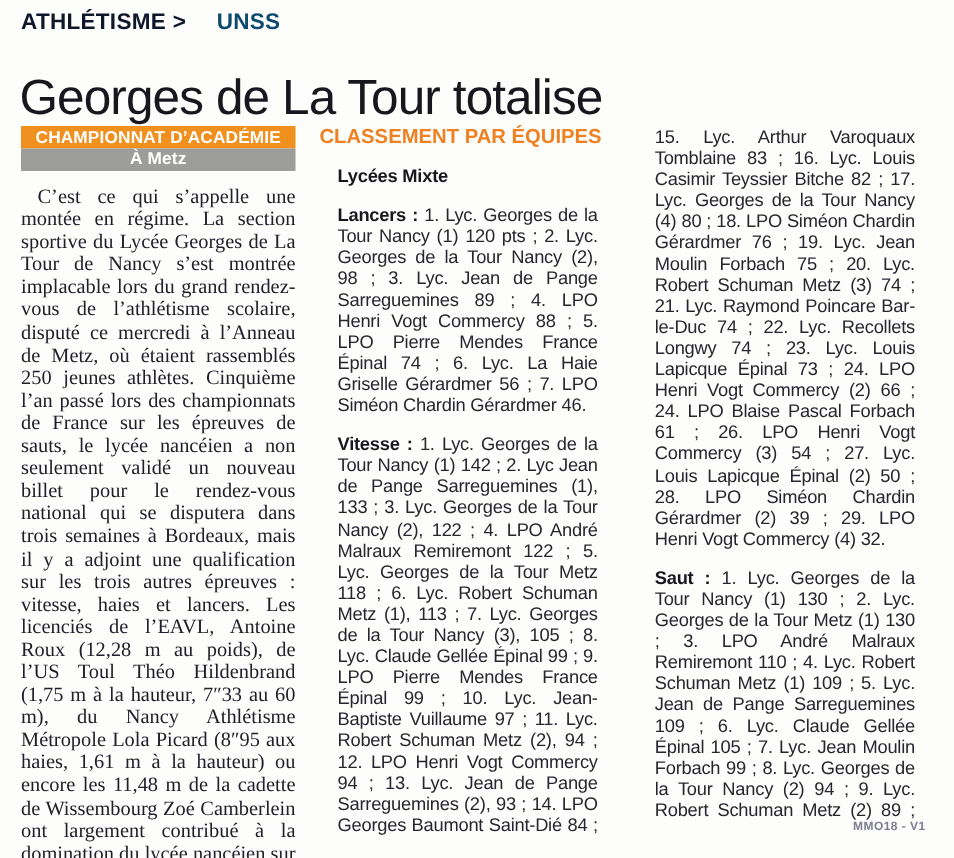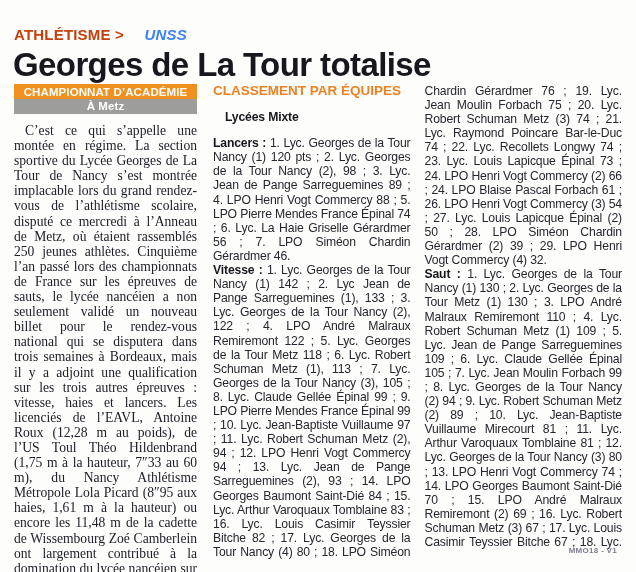--- a/index.html
+++ b/index.html
@@ -8,27 +8,27 @@
     background: #fdfdfc;
     font-family: "Liberation Sans", sans-serif;
     color: #1c1c24;
     position: relative;
     overflow: hidden;
   }
   .page { position: absolute; inset: 0; }
 
   
   .kicker { position: absolute; left: 14px; top: 6px; font-size: 15px; font-weight: 700; letter-spacing: 0.2px; }
-  .kicker .category { color: #c2410c; display: inline-block; }
-  .kicker .topic { color: #3b82f6; font-style: italic; font-weight: 600; display: inline-block; margin-left: 16px; margin-top: 20px; }
+  .kicker .category { color: #0f172a; display: inline-block; }
+  .kicker .topic { color: #0c4a6e; font-weight: 600; display: inline-block; margin-left: 16px; }
 
   
   .headline {
     position: absolute; left: 13px; top: 26px;
-    font-size: 33px; font-weight: 700; color: #17171d;
+    font-size: 33px; font-weight: 400; color: #17171d;
     letter-spacing: -0.6px; line-height: 1.05;
   }
 
   
   .article-col { position: absolute; left: 14px; top: 84px; width: 183px; }
   .banner { width: 100%; text-align: center; color: #fff; font-weight: 700; font-size: 11.5px; letter-spacing: 0.1px; }
   .banner-line1 { background: #f0911f; padding: 2px 0 1px; text-align: center; }
   .banner-line2 { background: #9d9d9c; padding: 1px 0 2px; }
   .article-body {
     margin-top: 9px;
@@ -40,21 +40,21 @@
 
   
   .classement {
     position: absolute; left: 213px; top: 84px; width: 409px; height: 476px;
     column-count: 2; column-gap: 14px; column-fill: auto;
     font-size: 12.2px; line-height: 14.1px; letter-spacing: -0.15px;
     text-align: justify; color: #26262e;
   }
   .classement-title { color: #ee8122; font-weight: 700; font-size: 13.5px; letter-spacing: 0; margin: 0 0 1px; }
   .classement-subtitle { font-weight: 700; margin: 12px; color: #17171d; }
-  .classement p.section { margin: 0; }
+  .classement p.section { margin: 12px; }
   .classement p.section b { color: #17171d; }
 
   
   .footer-code { position: absolute; right: 19px; top: 546px; font-size: 8px; font-weight: 700; color: #7d7d8e; letter-spacing: 0.3px; padding-left: 41px; }
 </style>
 </head>
 <body>
 
 <div class="page">
 

